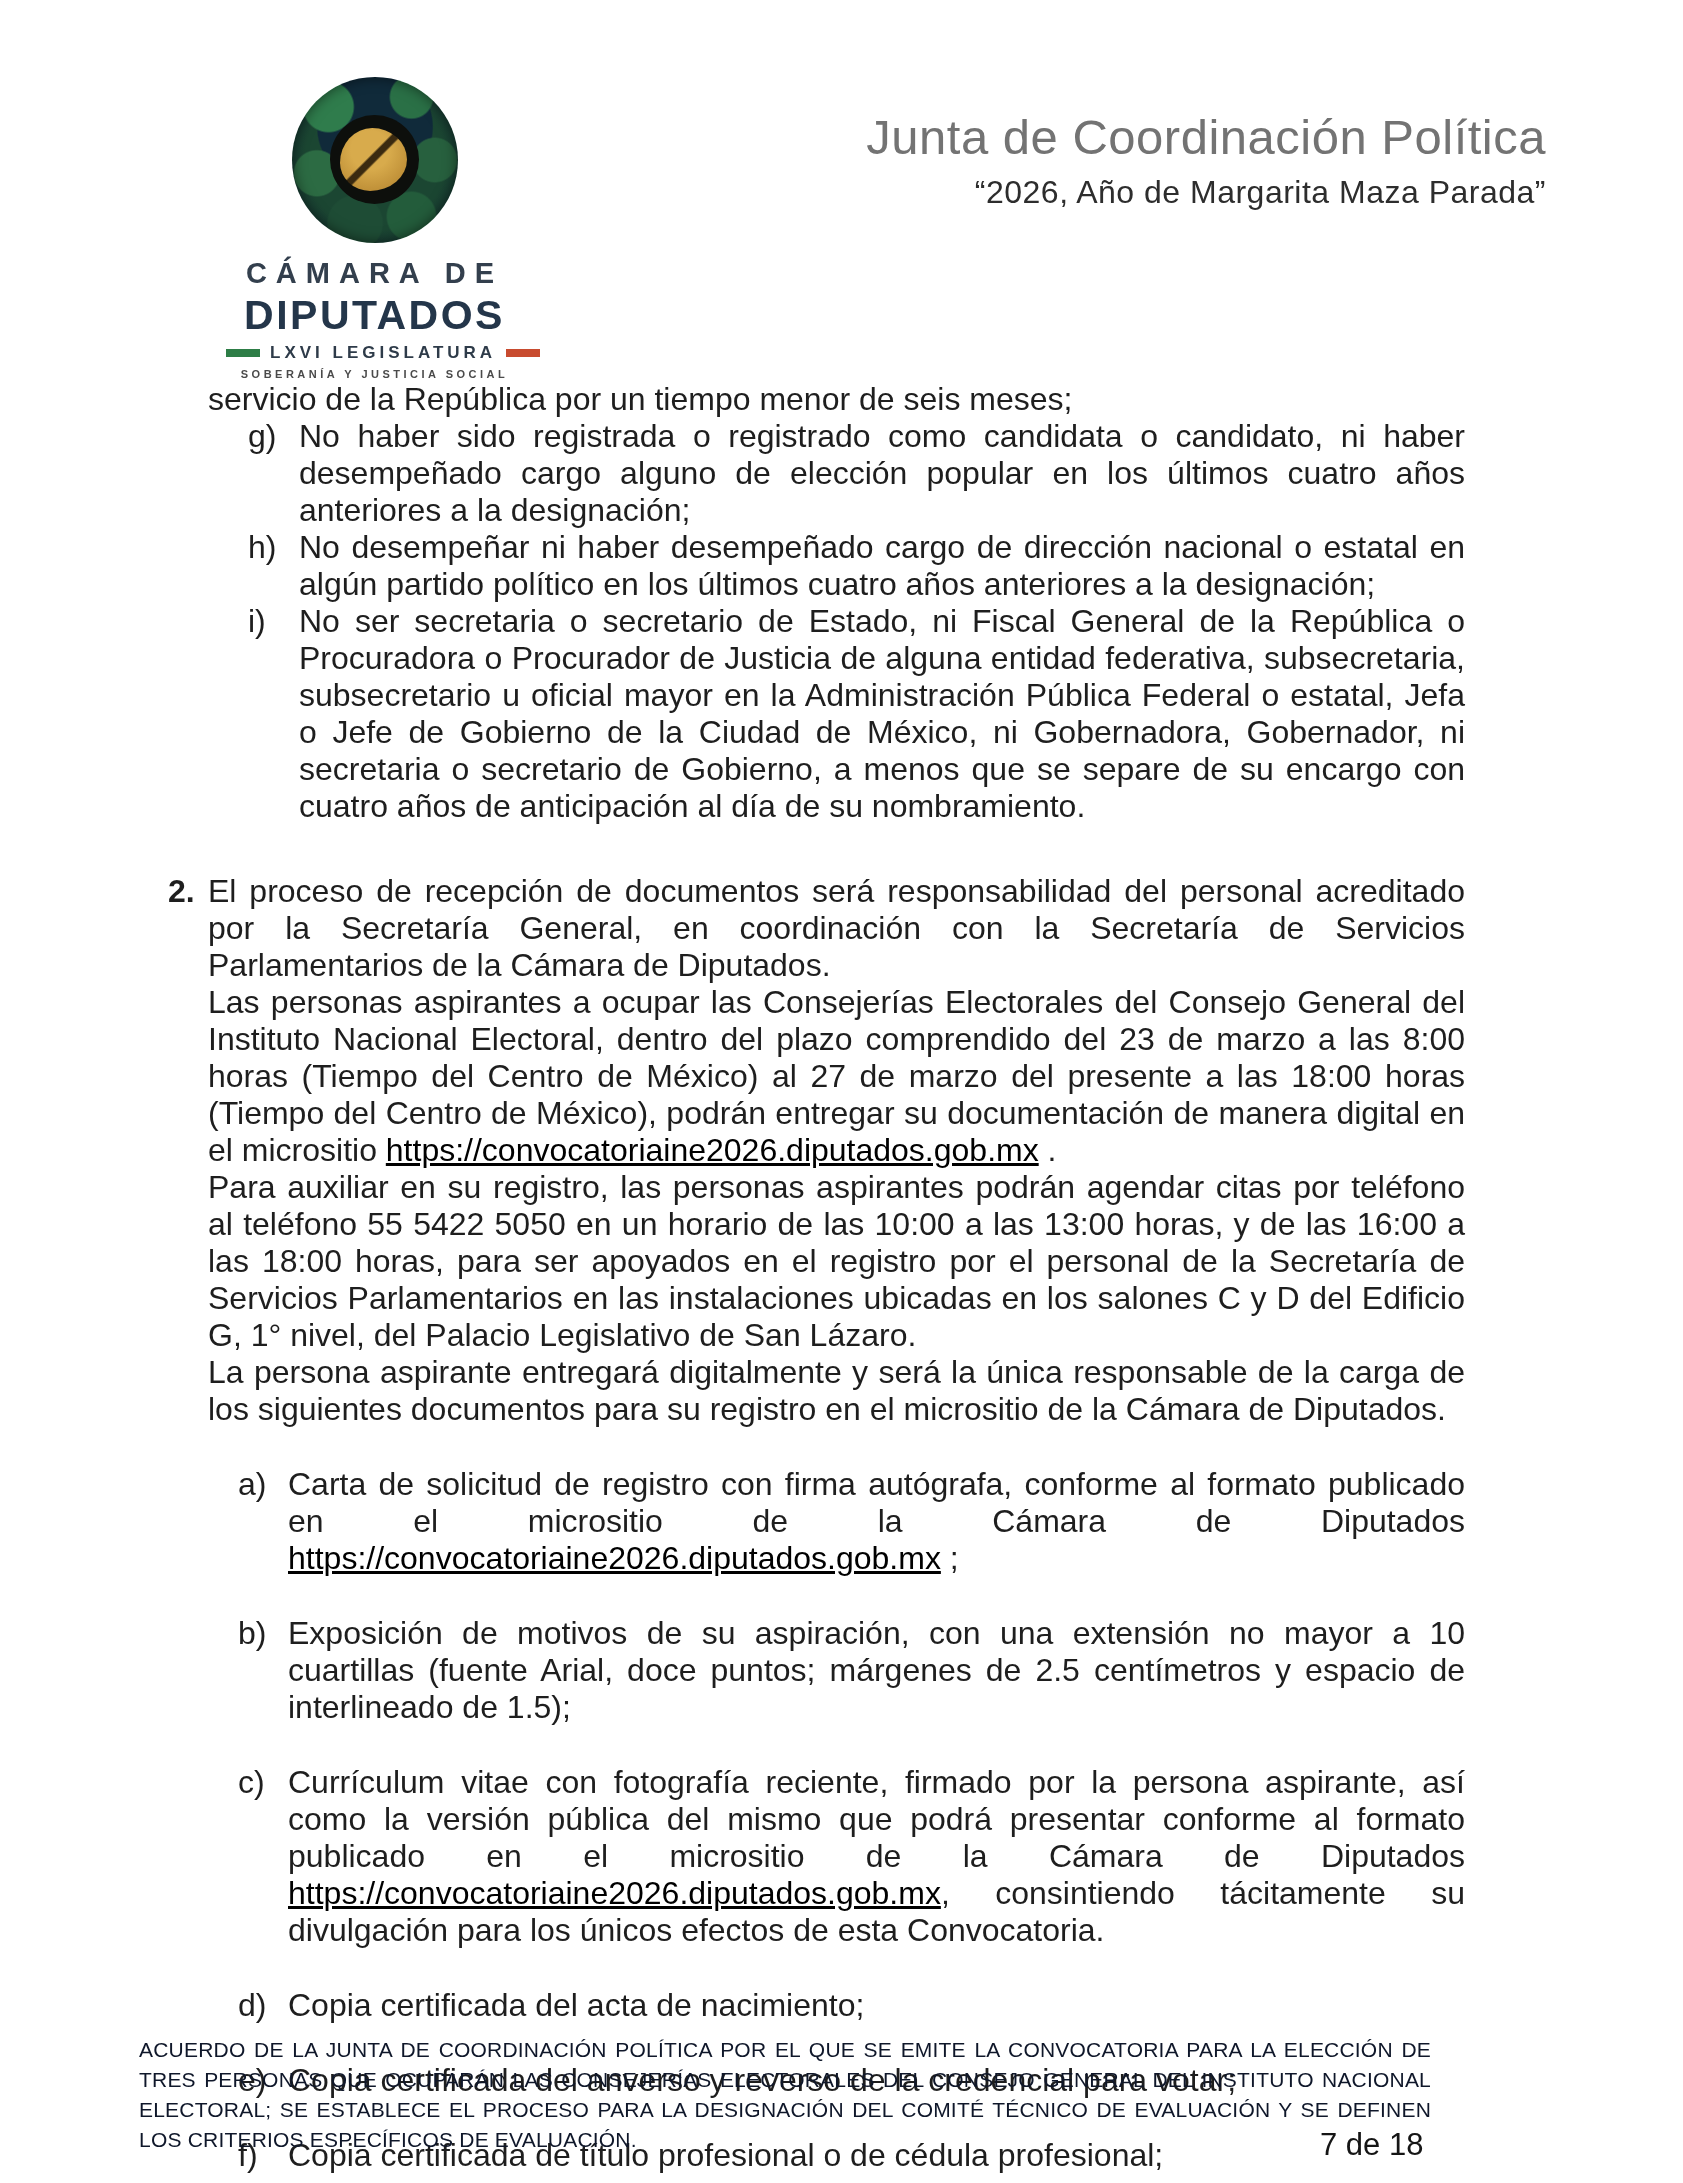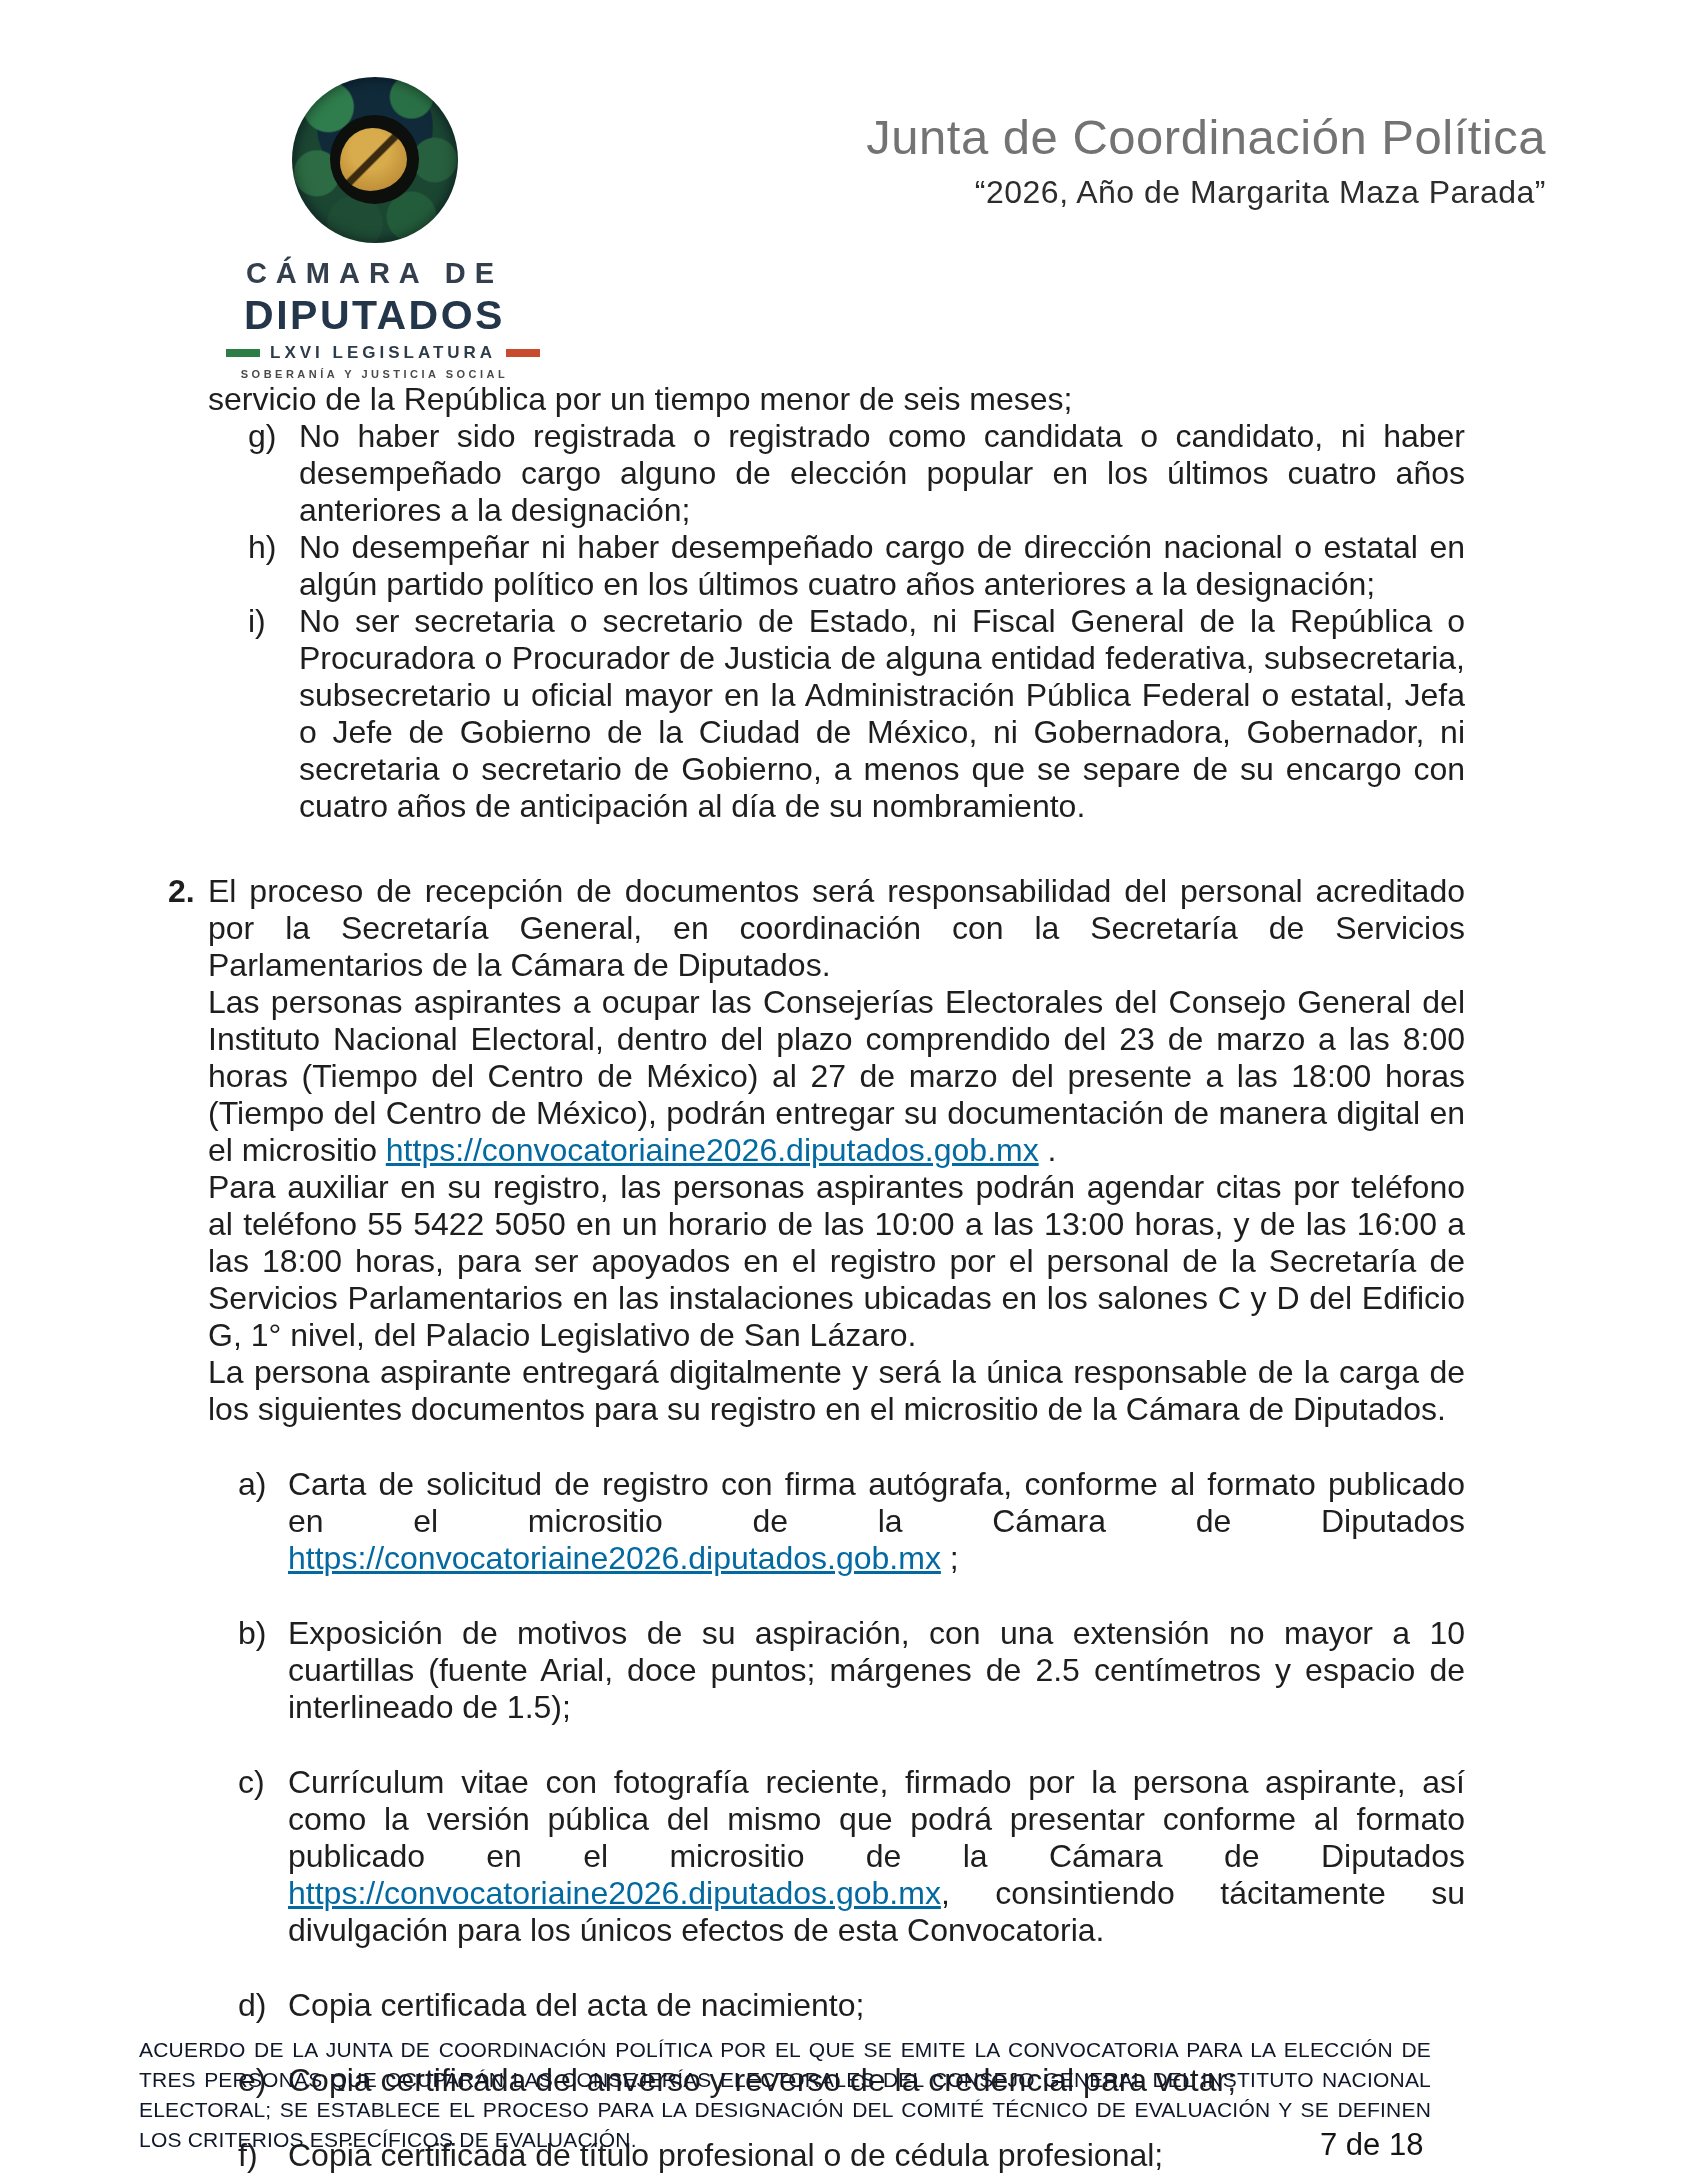--- a/index.html
+++ b/index.html
@@ -104,21 +104,21 @@
   .li .li-text { flex:1 1 auto; text-align:justify; }
 
   .item2 { margin-top:48px; }
   .item2 .marker { margin-left:-40px; width:40px; font-weight:700; }
 
   .p-aspirantes { margin-top:38px; }
   .p-citas { margin-top:0; }
   .p-entrega { margin-top:37px; }
   .list2 { margin-top:38px; }
 
-  a.doclink { color:#0369a1; text-decoration:underline; }
+  a.doclink { color:#000000; text-decoration:underline; }
 
   
   .footer {
     position:absolute; left:139px; right:252px; top:2035px;
     font-size:21px; line-height:30px; font-weight:500;
     letter-spacing:0.2px;
     text-align:justify;
     color:#0f172a;
   }
   .page-number {

